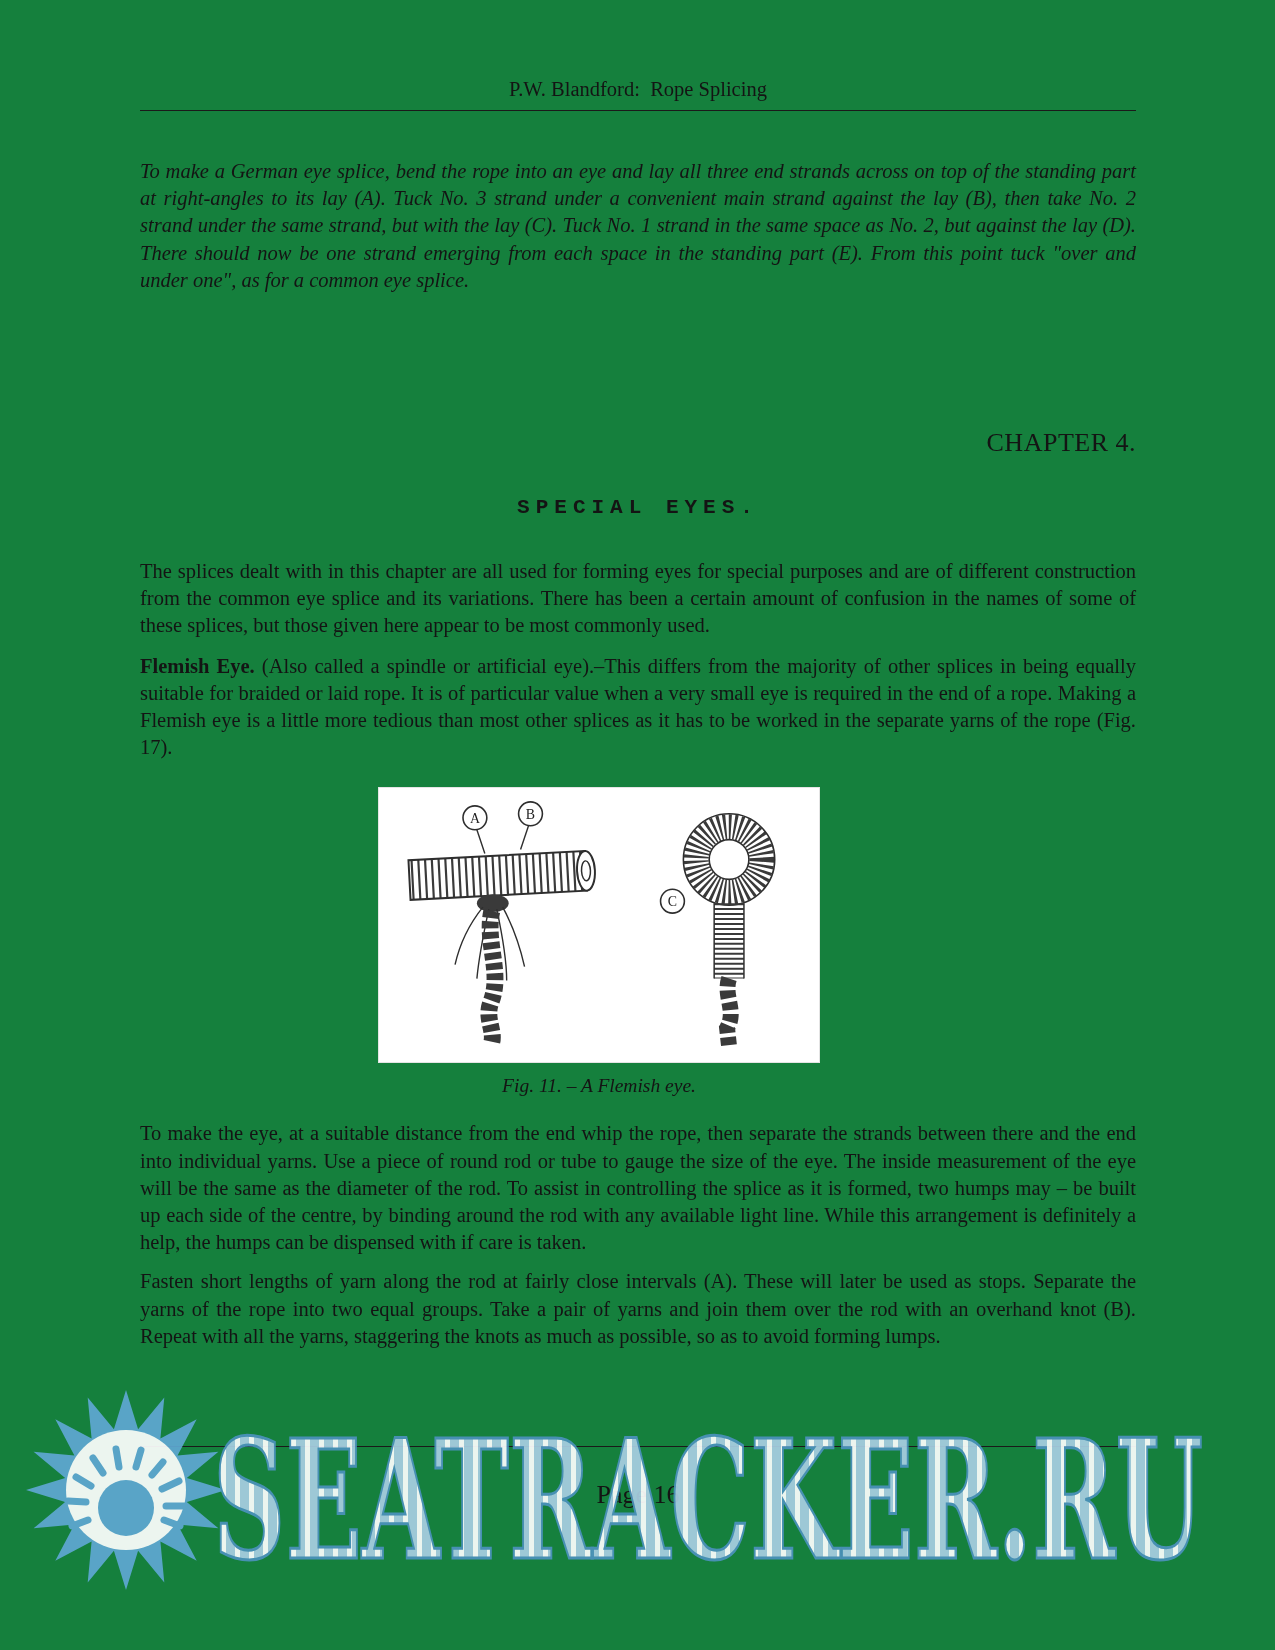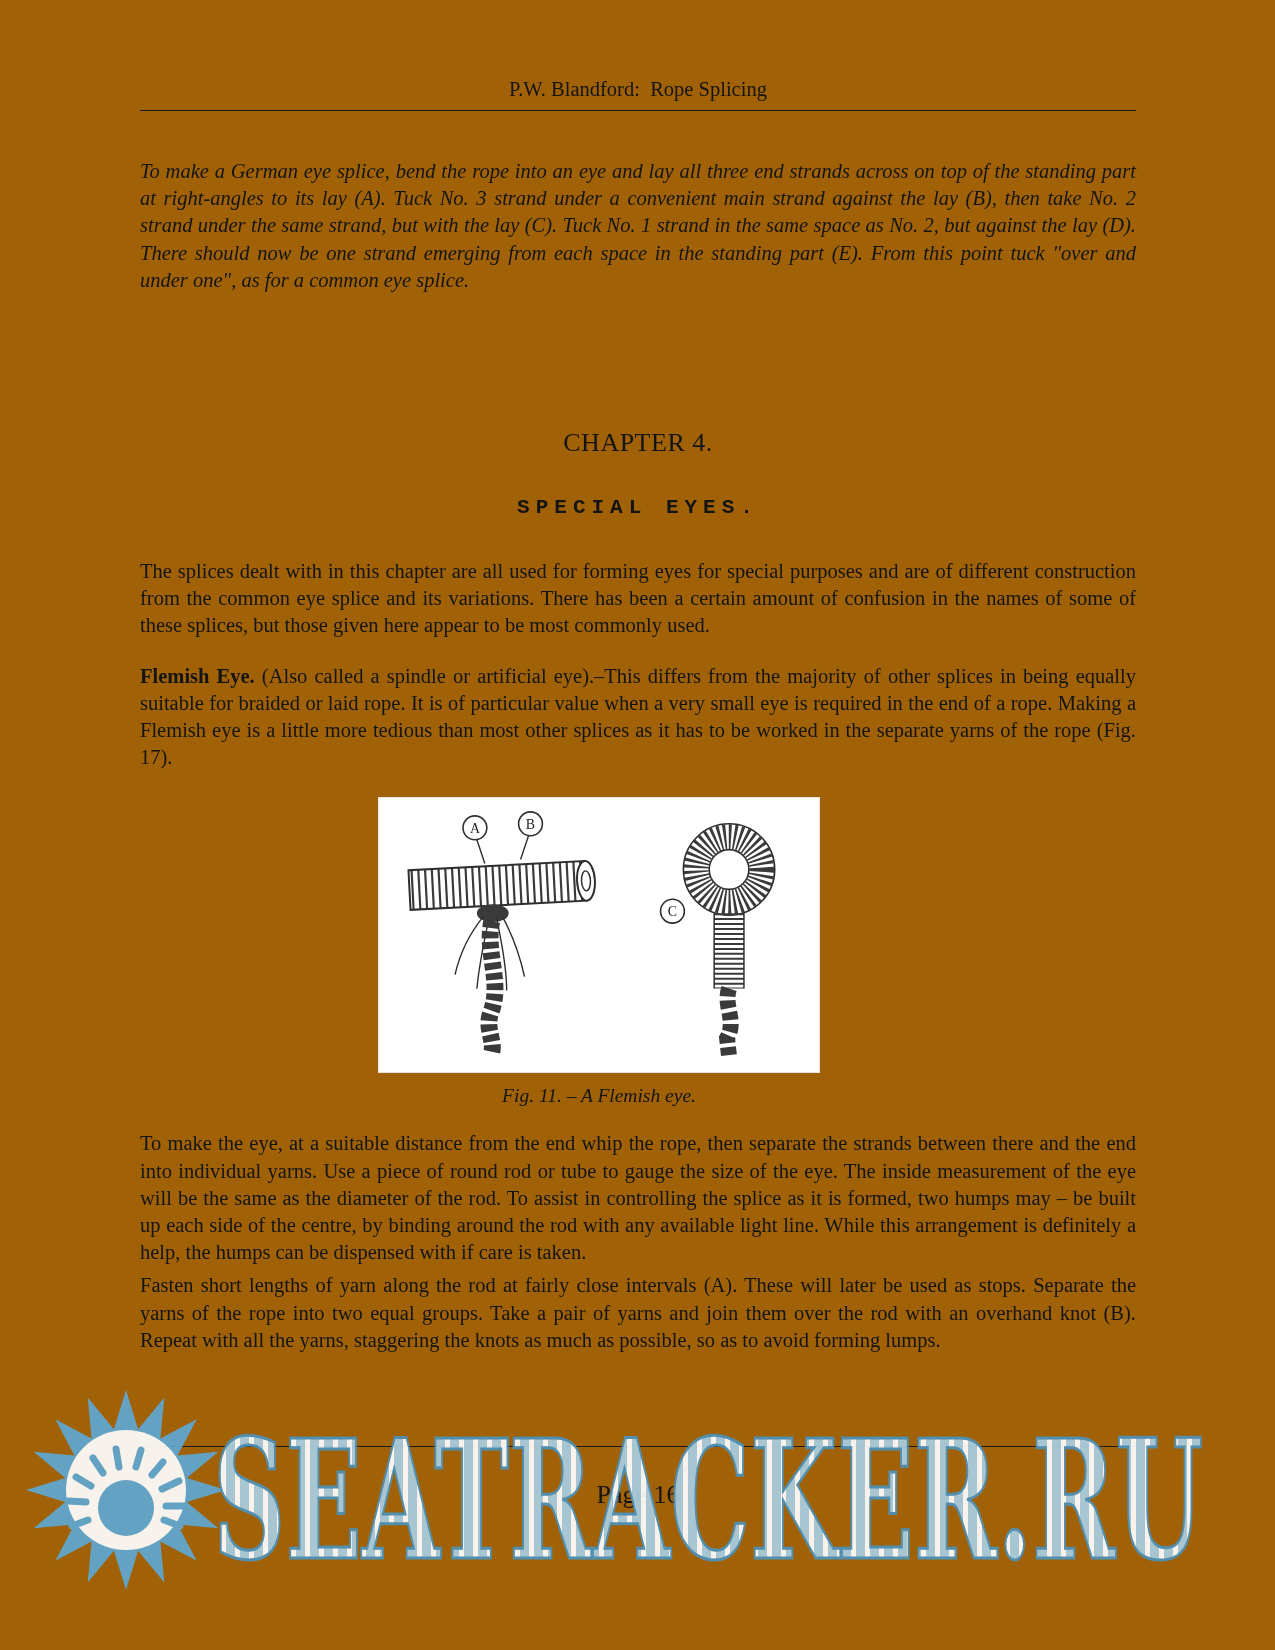--- a/index.html
+++ b/index.html
@@ -1,38 +1,38 @@
 <!DOCTYPE html>
 <html><head>
 <meta charset="utf-8">
 <style>
   * { margin:0; padding:0; box-sizing:border-box; }
   html,body { background:#ffffff; }
   .page {
-    position:relative; width:1275px; height:1650px; background:#a16207;
+    position:relative; width:1275px; height:1650px; background:#15803d;
     font-family:"Liberation Serif","DejaVu Serif",serif; color:#141414; overflow:hidden;
   }
   .content { position:absolute; left:140px; top:0; width:996px; }
   .header { padding-top:78px; text-align:center; font-size:20.5px; }
   .header span { white-space:pre; }
   .header-rule { border-bottom:1.8px solid #1a1a1a; margin-top:9px; }
   .body-text { font-size:20.5px; line-height:27.2px; text-align:justify; }
   .p-german { margin-top:47px;font-style:italic; }
-  .chapter-title { margin-top:134px; text-align:center; font-size:26px; font-weight:400; letter-spacing:0.5px; }
+  .chapter-title { margin-top:134px; text-align:right; font-size:26px; font-weight:400; letter-spacing:0.5px; }
   .chapter-subtitle {
     margin-top:38px; text-align:center;
     font-family:Liberation Mono, monospace;
     font-size:21px; font-weight:700; letter-spacing:6px;
   }
   .p-intro { margin-top:39px; }
-  .p-flemish { margin-top:23px; }
+  .p-flemish { margin-top:13px; }
   figure.fig { display:block; margin:26px 0 0 238px; width:442px; height:276px; border:1px solid #e4e4e4; background:#fff; }
   .caption { margin:12px 0 0 238px; width:442px; text-align:center; font-style:italic; font-size:19.5px; }
   .p-make { margin-top:23px; }
-  .p-fasten { margin-top:6px; }
+  .p-fasten { margin-top:12px; }
   .footer {
     position:absolute; left:140px; top:1446px; width:996px;
     border-top:1.8px solid #1a1a1a; text-align:center; padding-top:33px; font-size:26px;
   }
   .watermark { position:absolute; left:16px; top:1380px; width:1275px; height:240px; pointer-events:none; }
 </style>
 </head>
 <body>
 
 <div class="page">

